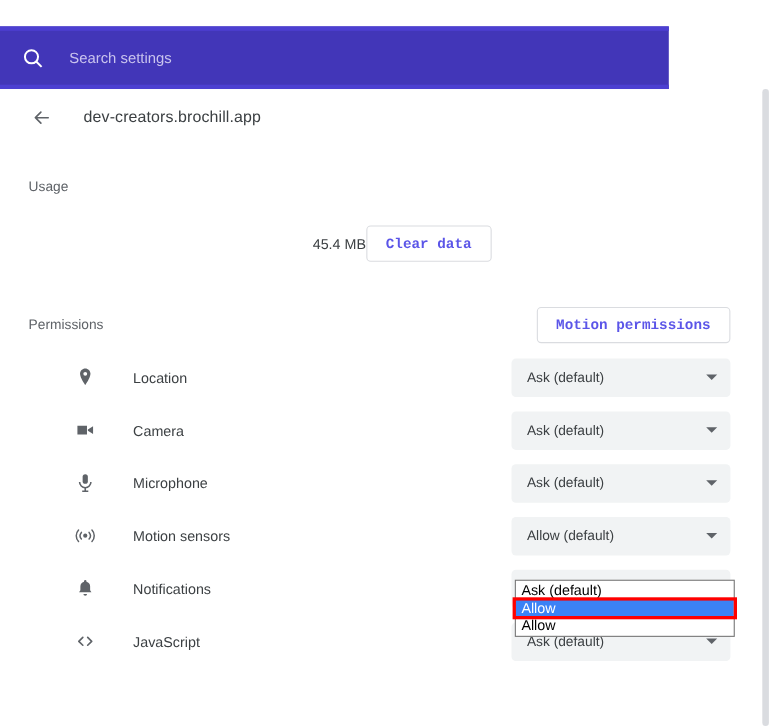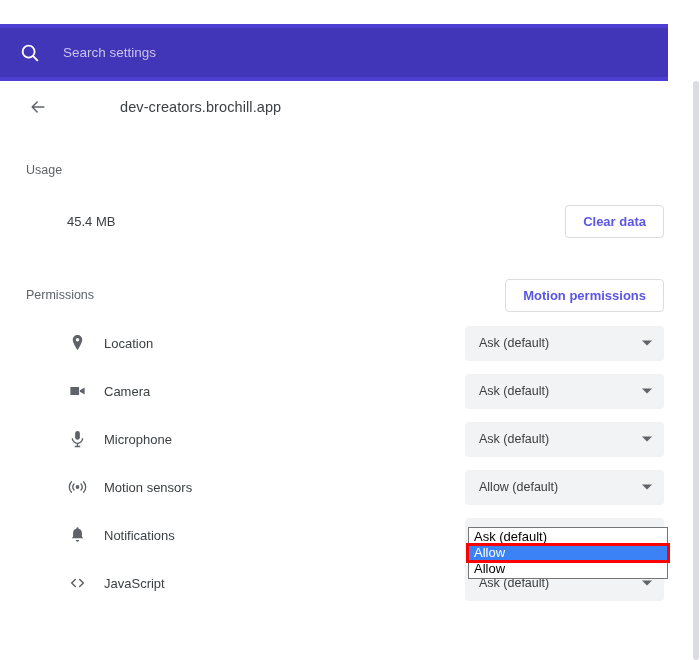--- a/index.html
+++ b/index.html
@@ -24,21 +24,21 @@
   
   .toolbar {
     position: relative;
     height: 57px;
     background: #4236b8;
     border-top: 4px solid #4c3fd1;
     border-bottom: 4px solid #4c3fd1;
     box-sizing: border-box;
     display: flex;
     align-items: center;
-    width: 668px;
+    width: 608px;
   }
   .search-icon {
     width: 22px;
     height: 22px;
     margin-left: 19px;
     margin-right: 22px;
     flex: 0 0 auto;
     display: block;
   }
   .search-input {
@@ -63,21 +63,20 @@
     background: #ffffff;
   }
 
   
   .page-header {
     display: flex;
     align-items: center;
     height: 52px;
     padding-left: 28px;
     box-sizing: border-box;
-    gap: 44px;
   }
   .back-arrow {
     width: 20px;
     height: 20px;
     flex: 0 0 auto;
     margin-right: 28px;
     cursor: pointer;
   }
   .page-title {
     font-size: 14.5px;
@@ -89,21 +88,21 @@
   .section-label {
     font-size: 12.5px;
     color: #5f6368;
     padding-left: 26px;
   }
   .usage-label { padding-top: 30px; }
 
   .usage-row {
     display: flex;
     align-items: center;
-    justify-content: space-between;
+    justify-content: center;
     height: 46px;
     margin-top: 21px;
     padding: 0 22px 0 67px;
     box-sizing: border-box;
   }
   .usage-size {
     font-size: 13px;
     color: #3c4043;
   }
 
@@ -117,21 +116,21 @@
     box-sizing: border-box;
   }
   .perm-header .section-label { padding-left: 0; }
 
   
   .btn-outline {
     background: #ffffff;
     border: 1px solid #dadce0;
     border-radius: 4px;
     color: #5b55e8;
-    font-family: Liberation Sans, sans-serif;
+    font-family: Liberation Mono, monospace;
     font-size: 13px;
     font-weight: bold;
     padding: 9px 17px;
     cursor: pointer;
     white-space: nowrap;
     line-height: 1;
   }
 
   
   .perm-list { margin-top: 6px; }
@@ -149,21 +148,21 @@
     height: 19px;
     position: absolute;
     left: 68px;
     top: 50%;
     transform: translateY(-50%);
     fill: #5f6368;
   }
   .perm-name {
     font-size: 13px;
     color: #3c4043;
-    margin-left: 36px;
+    margin-left: 53px;
     flex: 1 1 auto;
   }
 
   
   .select {
     position: relative;
     width: 199px;
     height: 35px;
     background: #f1f3f4;
     border-radius: 4px;

